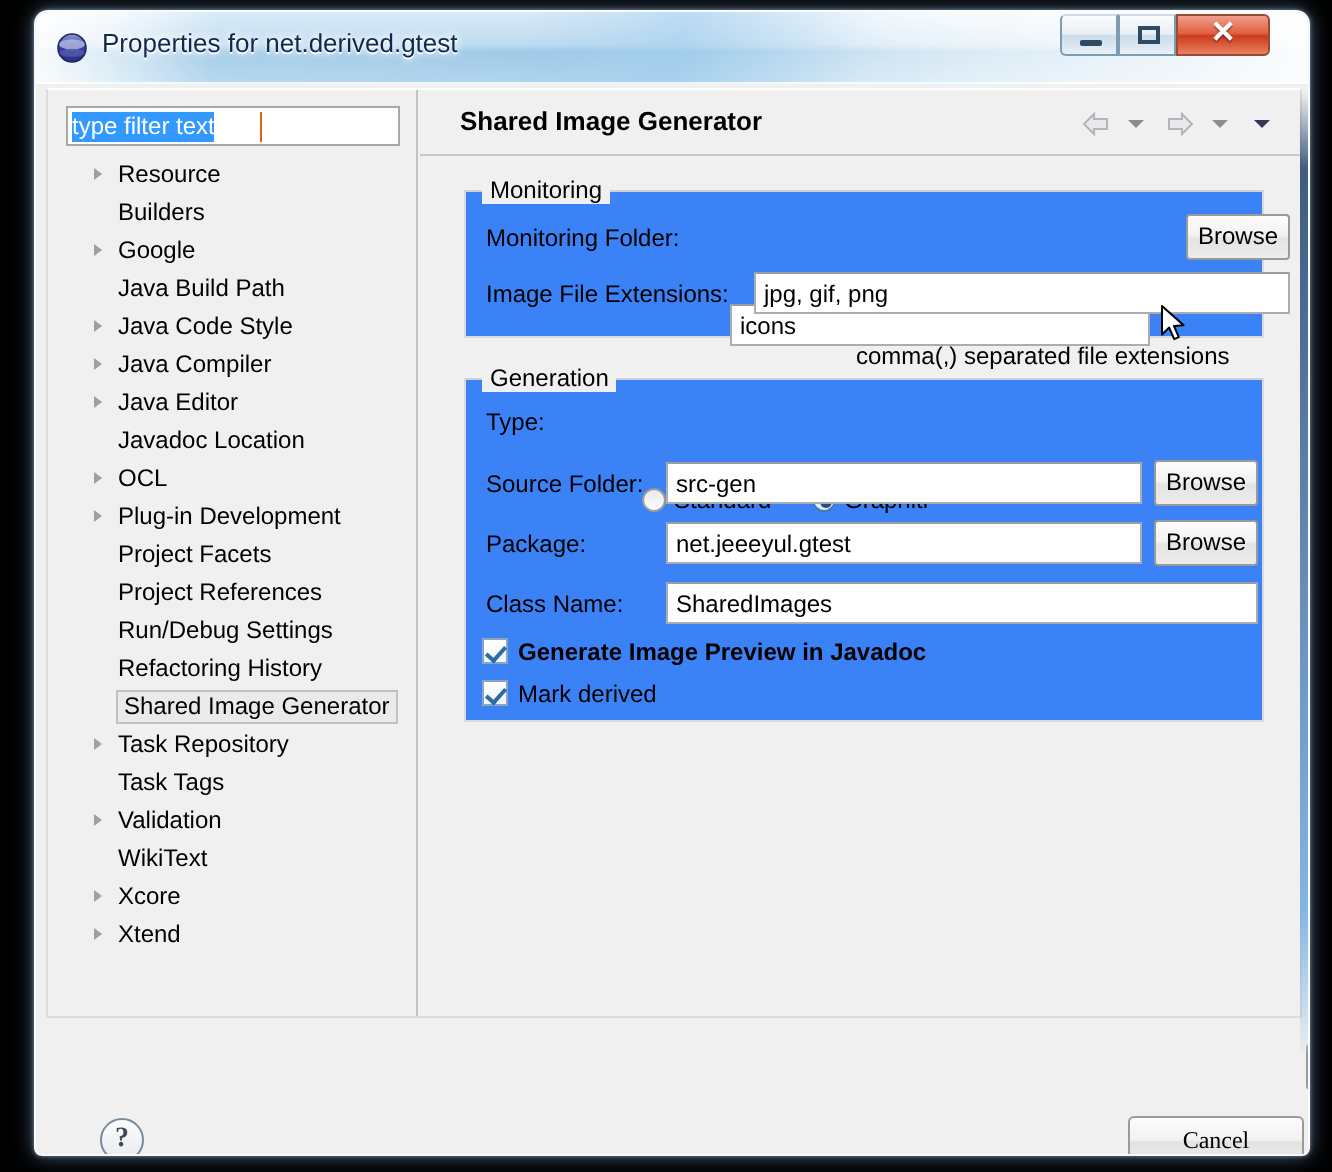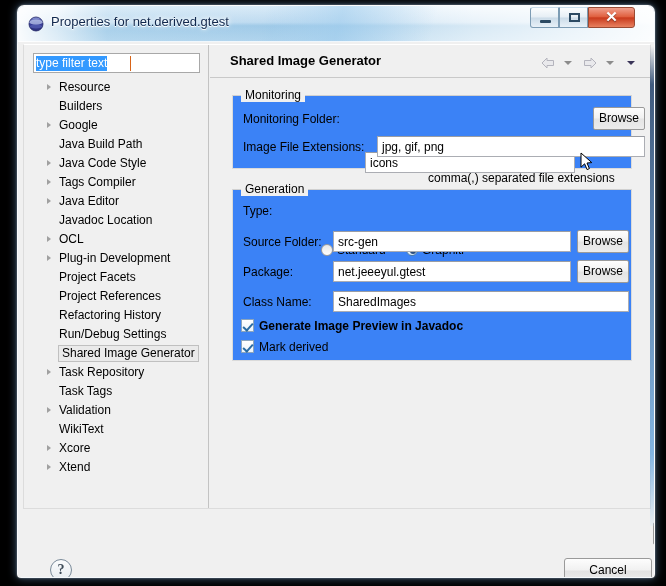--- a/index.html
+++ b/index.html
@@ -274,21 +274,21 @@
     position:absolute; left:431px; top:516px; width:105px; height:25px;
     border:1px solid #2e8fd1; border-radius:3px;
     background:linear-gradient(to bottom,#f4fbff 0%, #dcf0fd 46%, #bde2fa 52%, #e3f3fe 100%);
     box-shadow: inset 0 0 0 1px rgba(255,255,255,0.85), 0 0 3px rgba(80,170,230,0.6);
     font-size:12px; text-align:center; line-height:23px; color:#000;
   }
   #btn-cancel {
     position:absolute; left:546px; top:516px; width:88px; height:25px;
     border:1px solid #9a9a9a; border-radius:3px;
     background:linear-gradient(to bottom,#fdfdfd 0%, #f1f1f1 48%, #e2e2e2 52%, #ebebeb 100%);
-    font-size:12px; text-align:center; line-height:23px; color:#000;
+    font-size:12px; text-align:center; line-height:23px; color:#000;font-family:Liberation Serif, serif;
   }
   #bottom-sep {
     position:absolute; left:5px; top:470px; width:628px; height:1px;
     background:#dcdcdc;
   }
 
   
   #cursor { position:absolute; left:580px; top:152px; width:14px; height:20px; }
 
   
@@ -356,21 +356,21 @@
             </div>
             <div class="tree-item">
               <span class="tree-label">Java Build Path</span>
             </div>
             <div class="tree-item">
               <span class="tree-arrow"></span>
               <span class="tree-label">Java Code Style</span>
             </div>
             <div class="tree-item">
               <span class="tree-arrow"></span>
-              <span class="tree-label">Tags Compiler</span>
+              <span class="tree-label">Java Compiler</span>
             </div>
             <div class="tree-item">
               <span class="tree-arrow"></span>
               <span class="tree-label">Java Editor</span>
             </div>
             <div class="tree-item">
               <span class="tree-label">Javadoc Location</span>
             </div>
             <div class="tree-item">
               <span class="tree-arrow"></span>
@@ -380,24 +380,24 @@
               <span class="tree-arrow"></span>
               <span class="tree-label">Plug-in Development</span>
             </div>
             <div class="tree-item">
               <span class="tree-label">Project Facets</span>
             </div>
             <div class="tree-item">
               <span class="tree-label">Project References</span>
             </div>
             <div class="tree-item">
+              <span class="tree-label">Run/Debug Settings</span>
+            </div>
+            <div class="tree-item">
               <span class="tree-label">Refactoring History</span>
-            </div>
-            <div class="tree-item">
-              <span class="tree-label">Run/Debug Settings</span>
             </div>
             <div class="tree-item selected">
               <span class="tree-label">Shared Image Generator</span>
             </div>
             <div class="tree-item">
               <span class="tree-arrow"></span>
               <span class="tree-label">Task Repository</span>
             </div>
             <div class="tree-item">
               <span class="tree-label">Task Tags</span>

